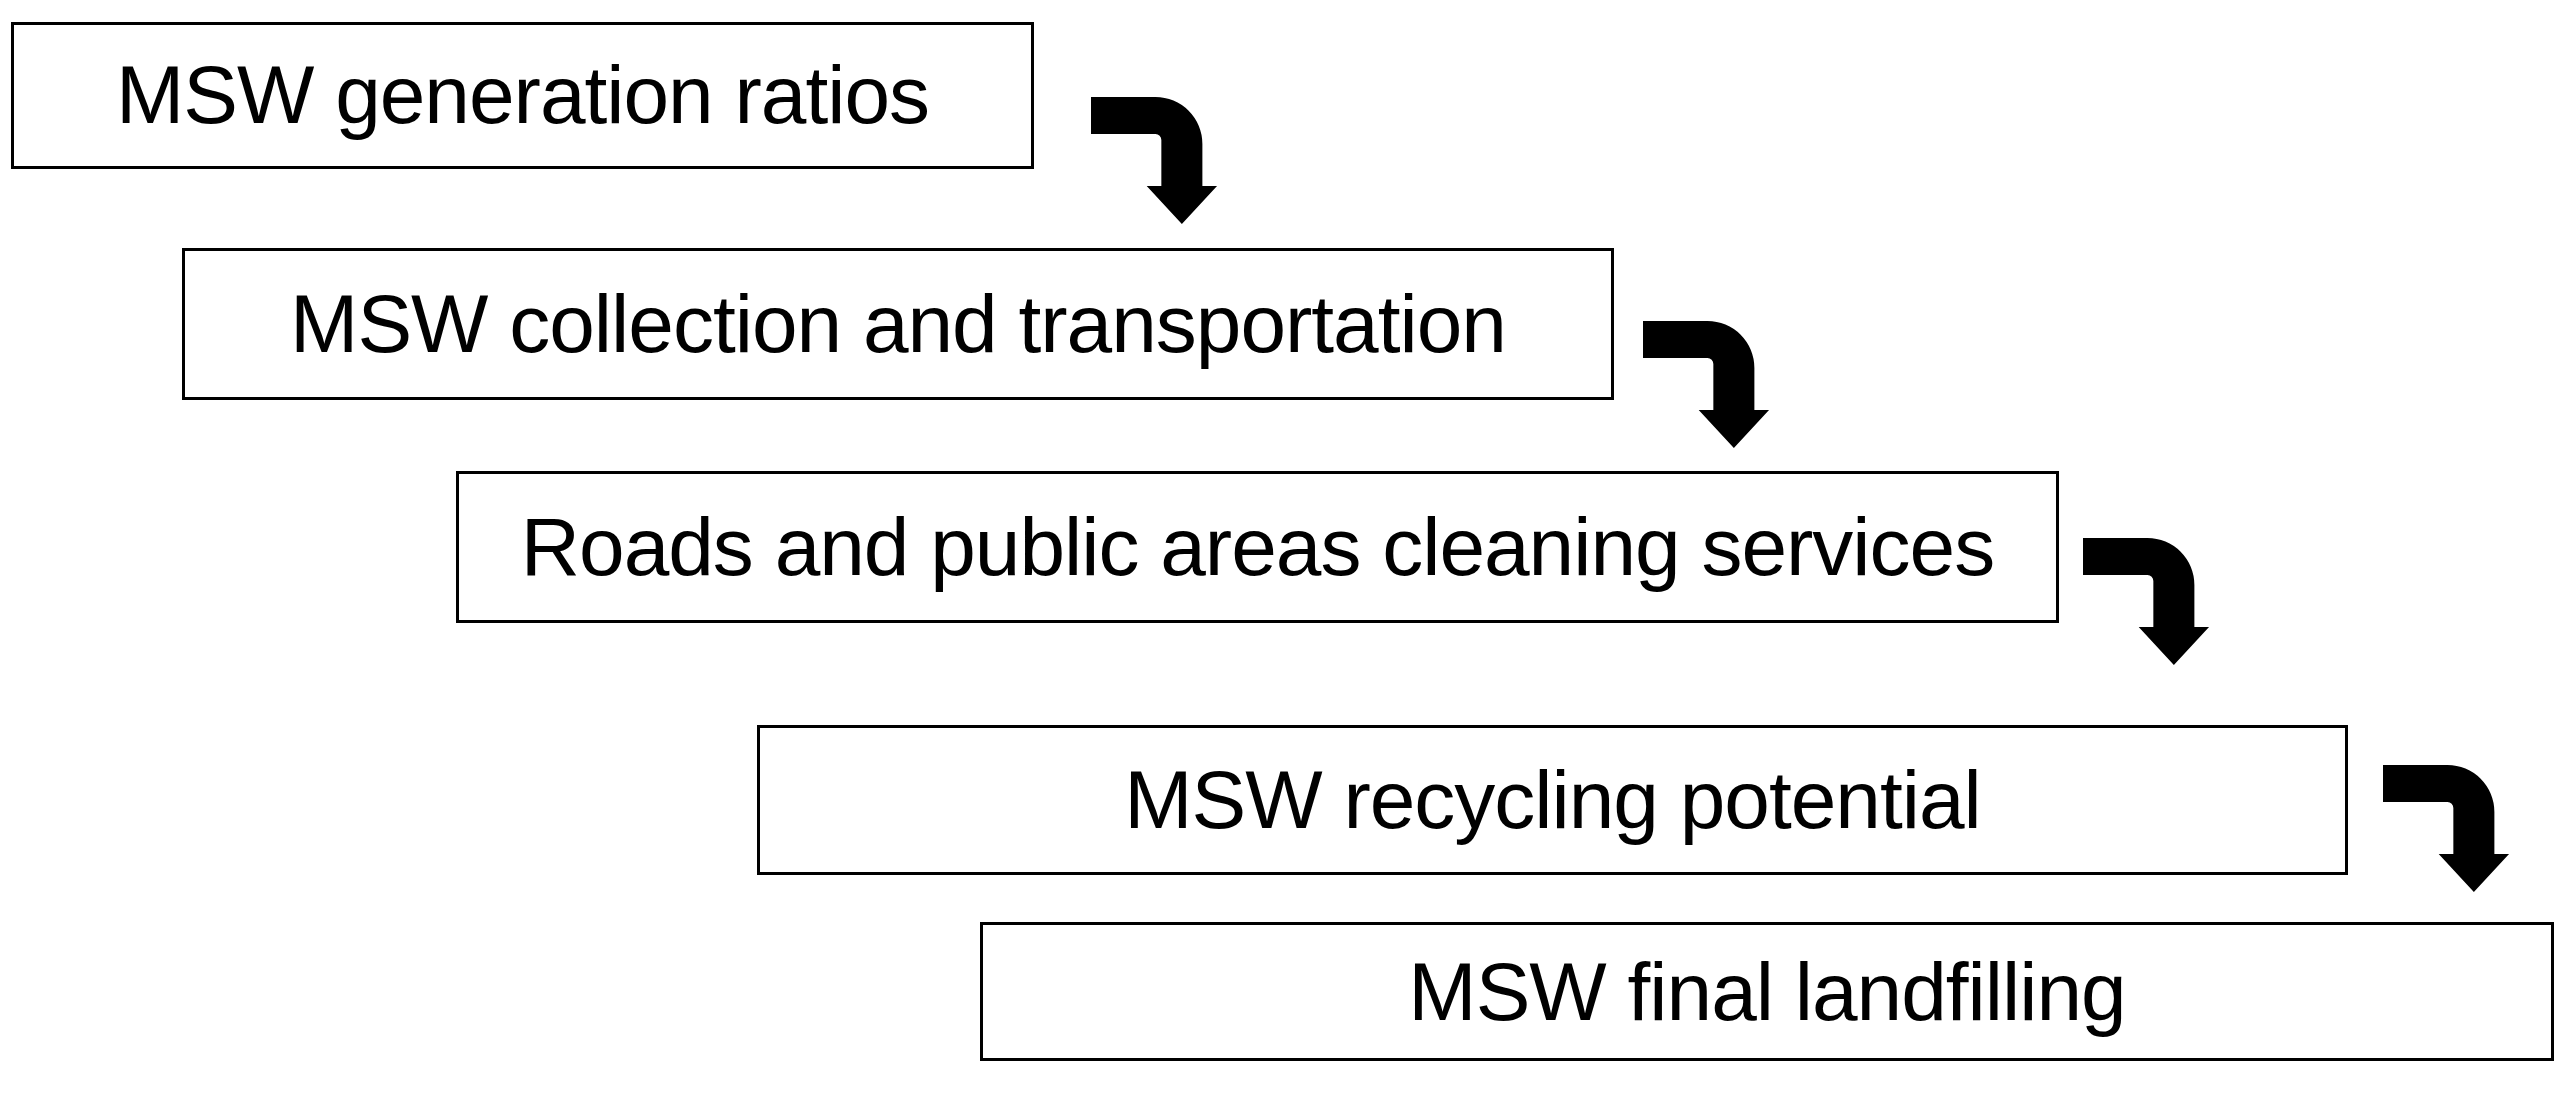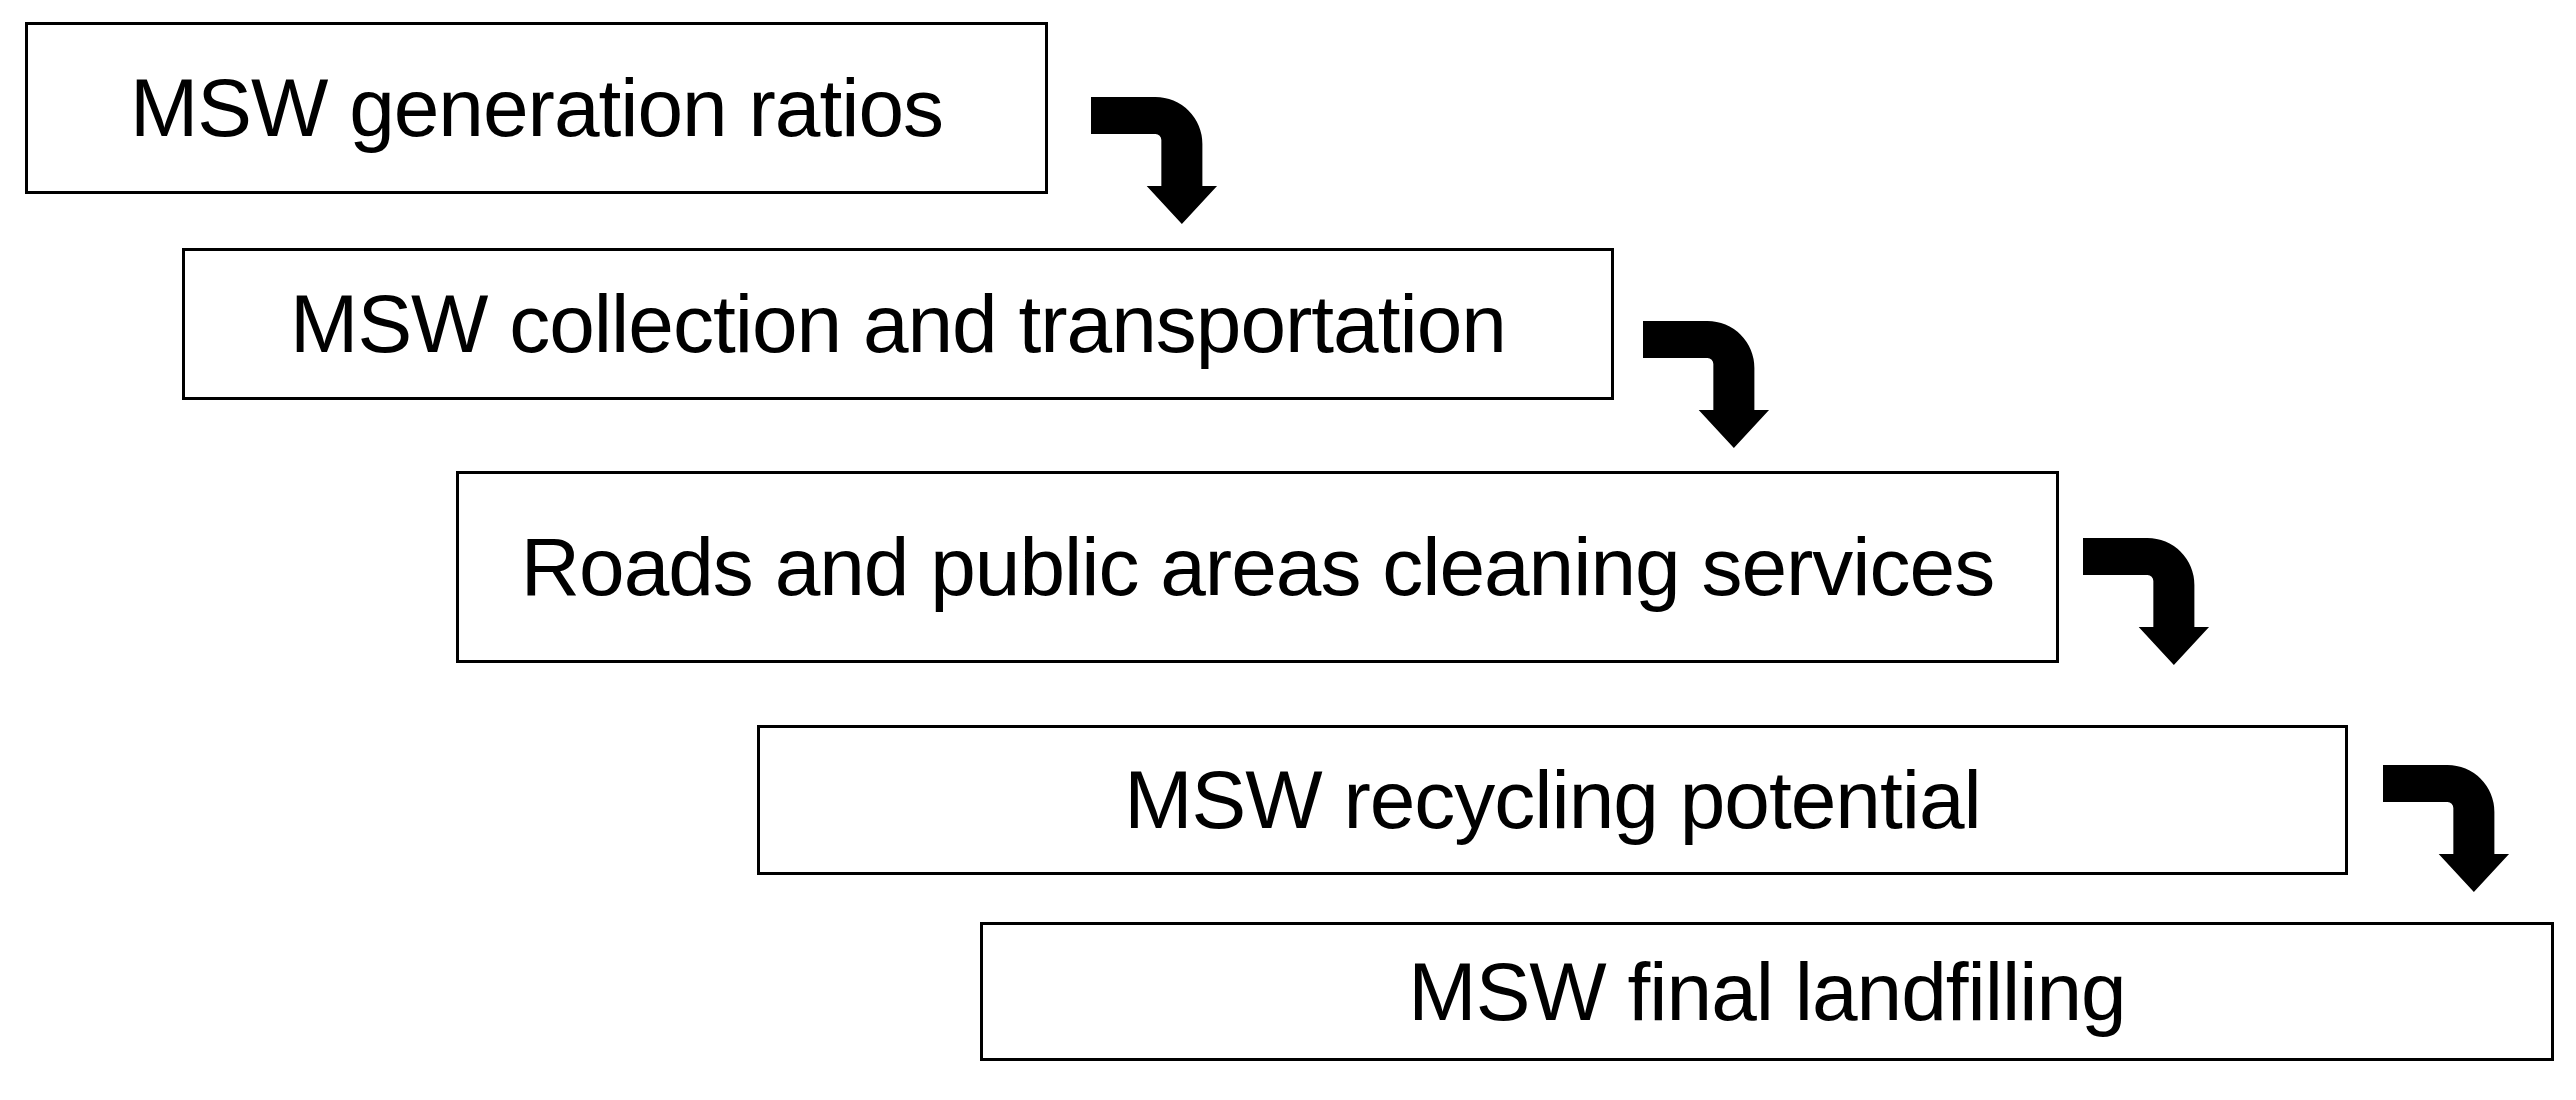--- a/index.html
+++ b/index.html
@@ -28,23 +28,23 @@
     letter-spacing: -1px;
   }
   .arrow {
     position: absolute;
     width: 128px;
     height: 127px;
   }
   .arrow path { fill: var(--arrow, #000000); }
 
   
-  #step-1 { left: 25px;   top: 21.5px;  width: 1023px; height: 172px; }
+  #step-1 { left: 11px;   top: 21.5px;  width: 1023px; height: 147px; }
   #step-2 { left: 182px;  top: 248px; width: 1432px; height: 152px; }
-  #step-3 { left: 456px;  top: 471px; width: 1603px; height: 192px; }
+  #step-3 { left: 456px;  top: 471px; width: 1603px; height: 152px; }
   #step-4 { left: 757px;  top: 701px; width: 1591px; height: 150px; margin-top: 24px; }
   #step-5 { left: 980px; top: 922px; width: 1574px; height: 139px; }
 
   #arrow-1 { left: 1091px; top: 97px;  }
   #arrow-2 { left: 1643px; top: 321px; }
   #arrow-3 { left: 2083px; top: 538px; }
   #arrow-4 { left: 2383px; top: 765px; }
 </style>
 </head>
 <body>

